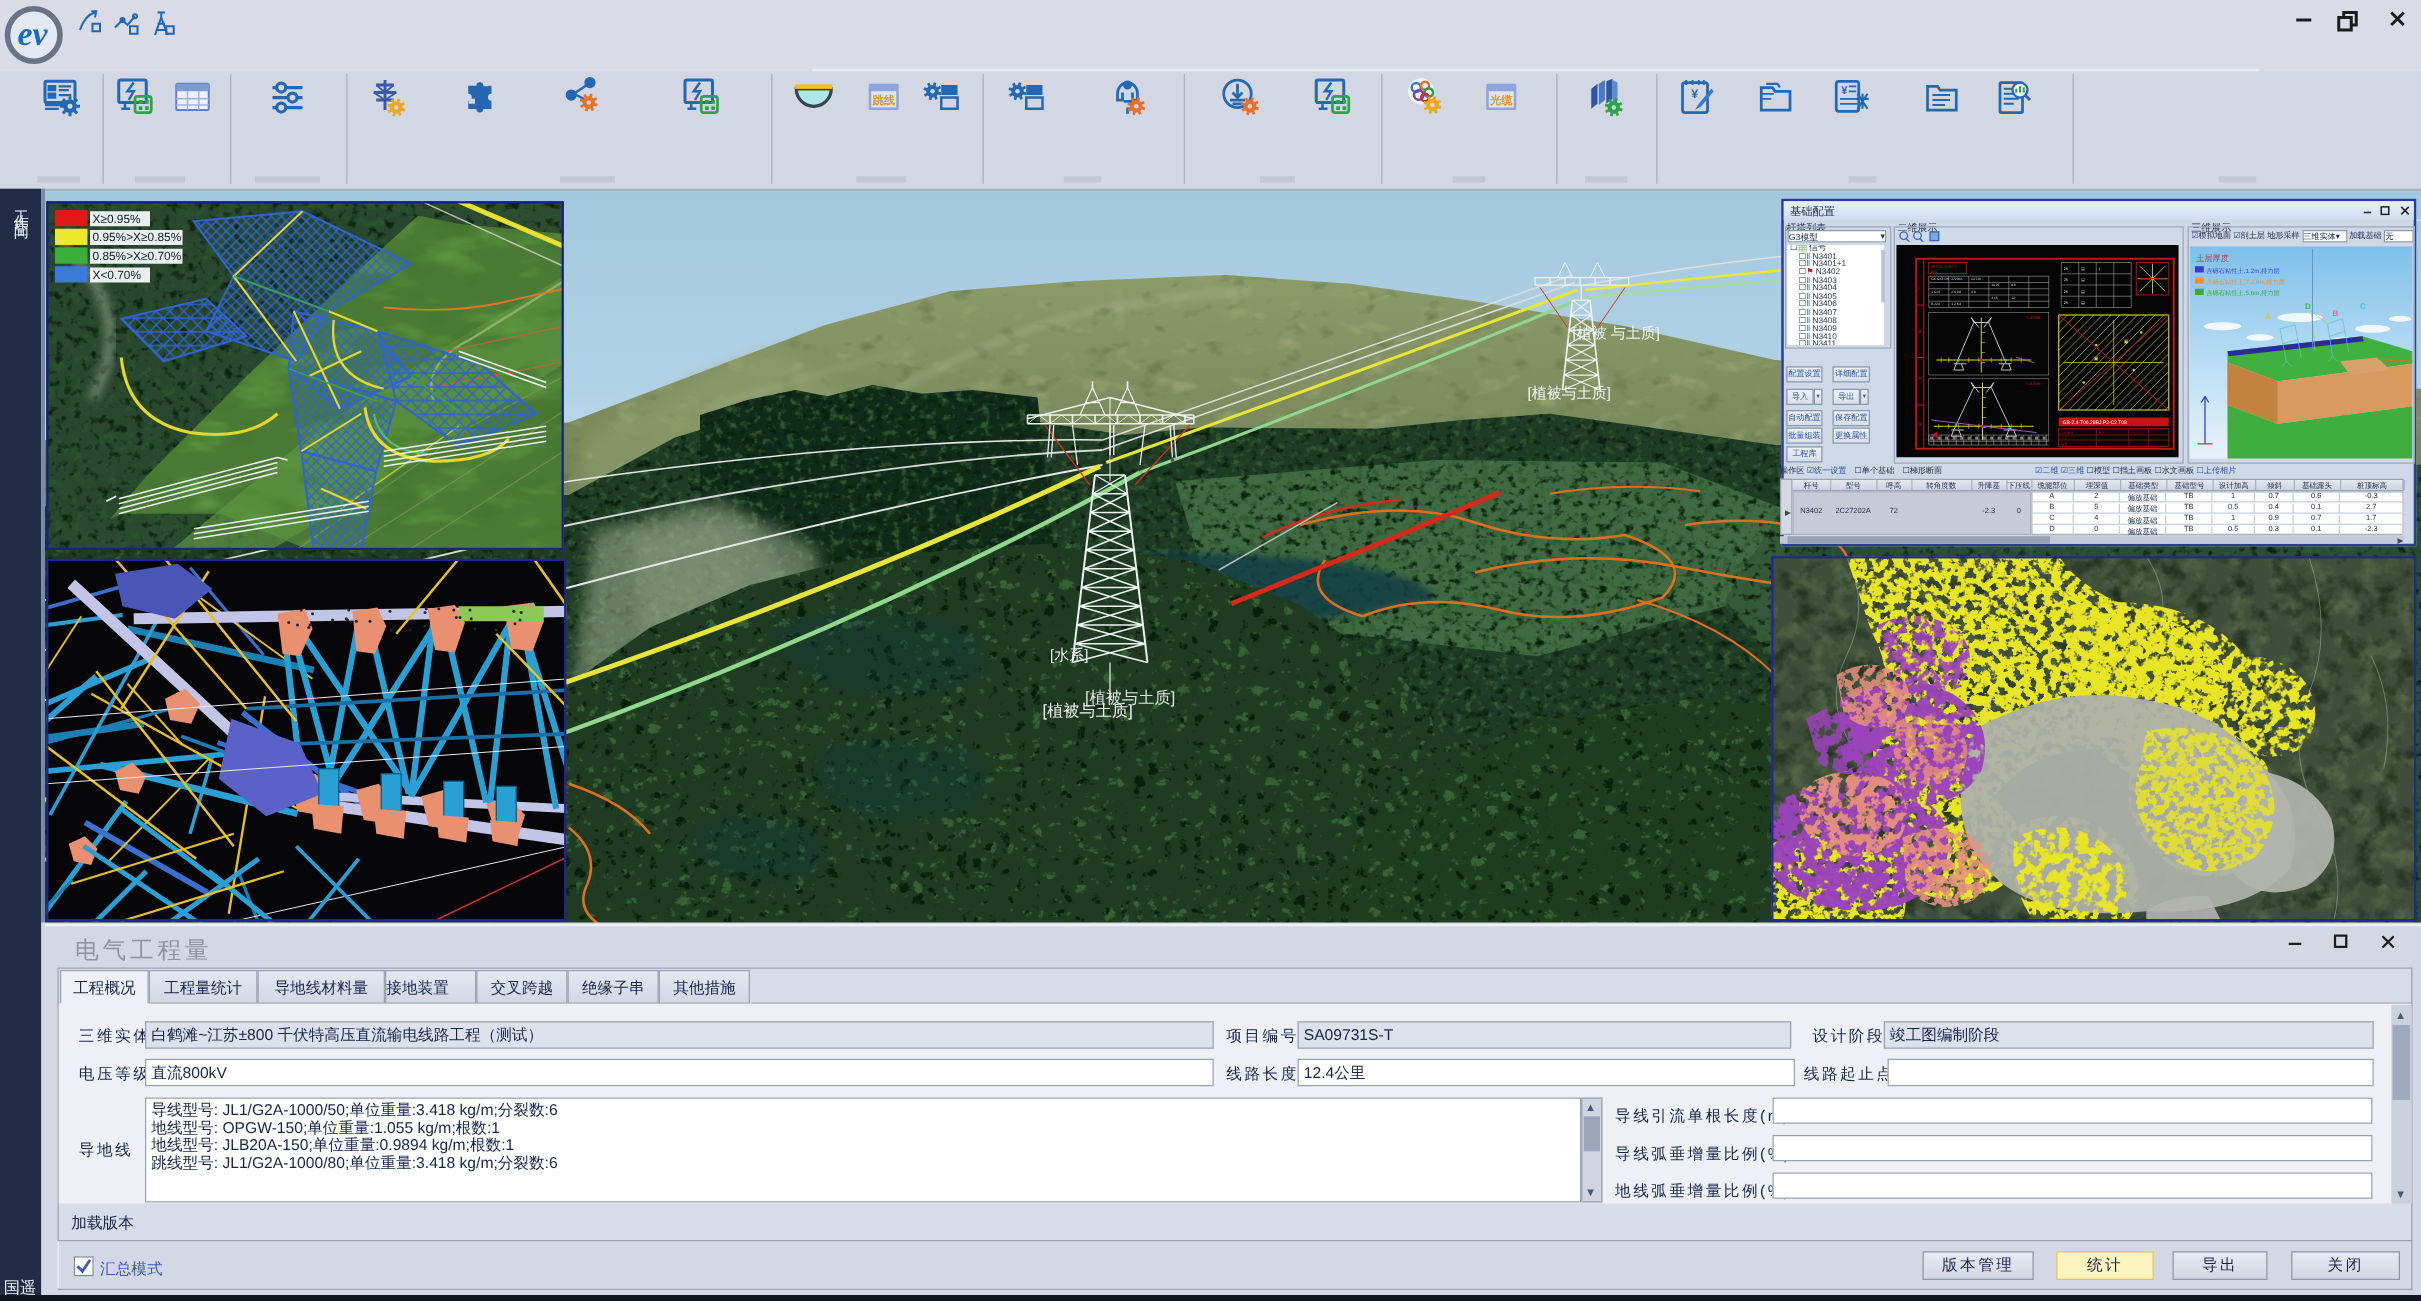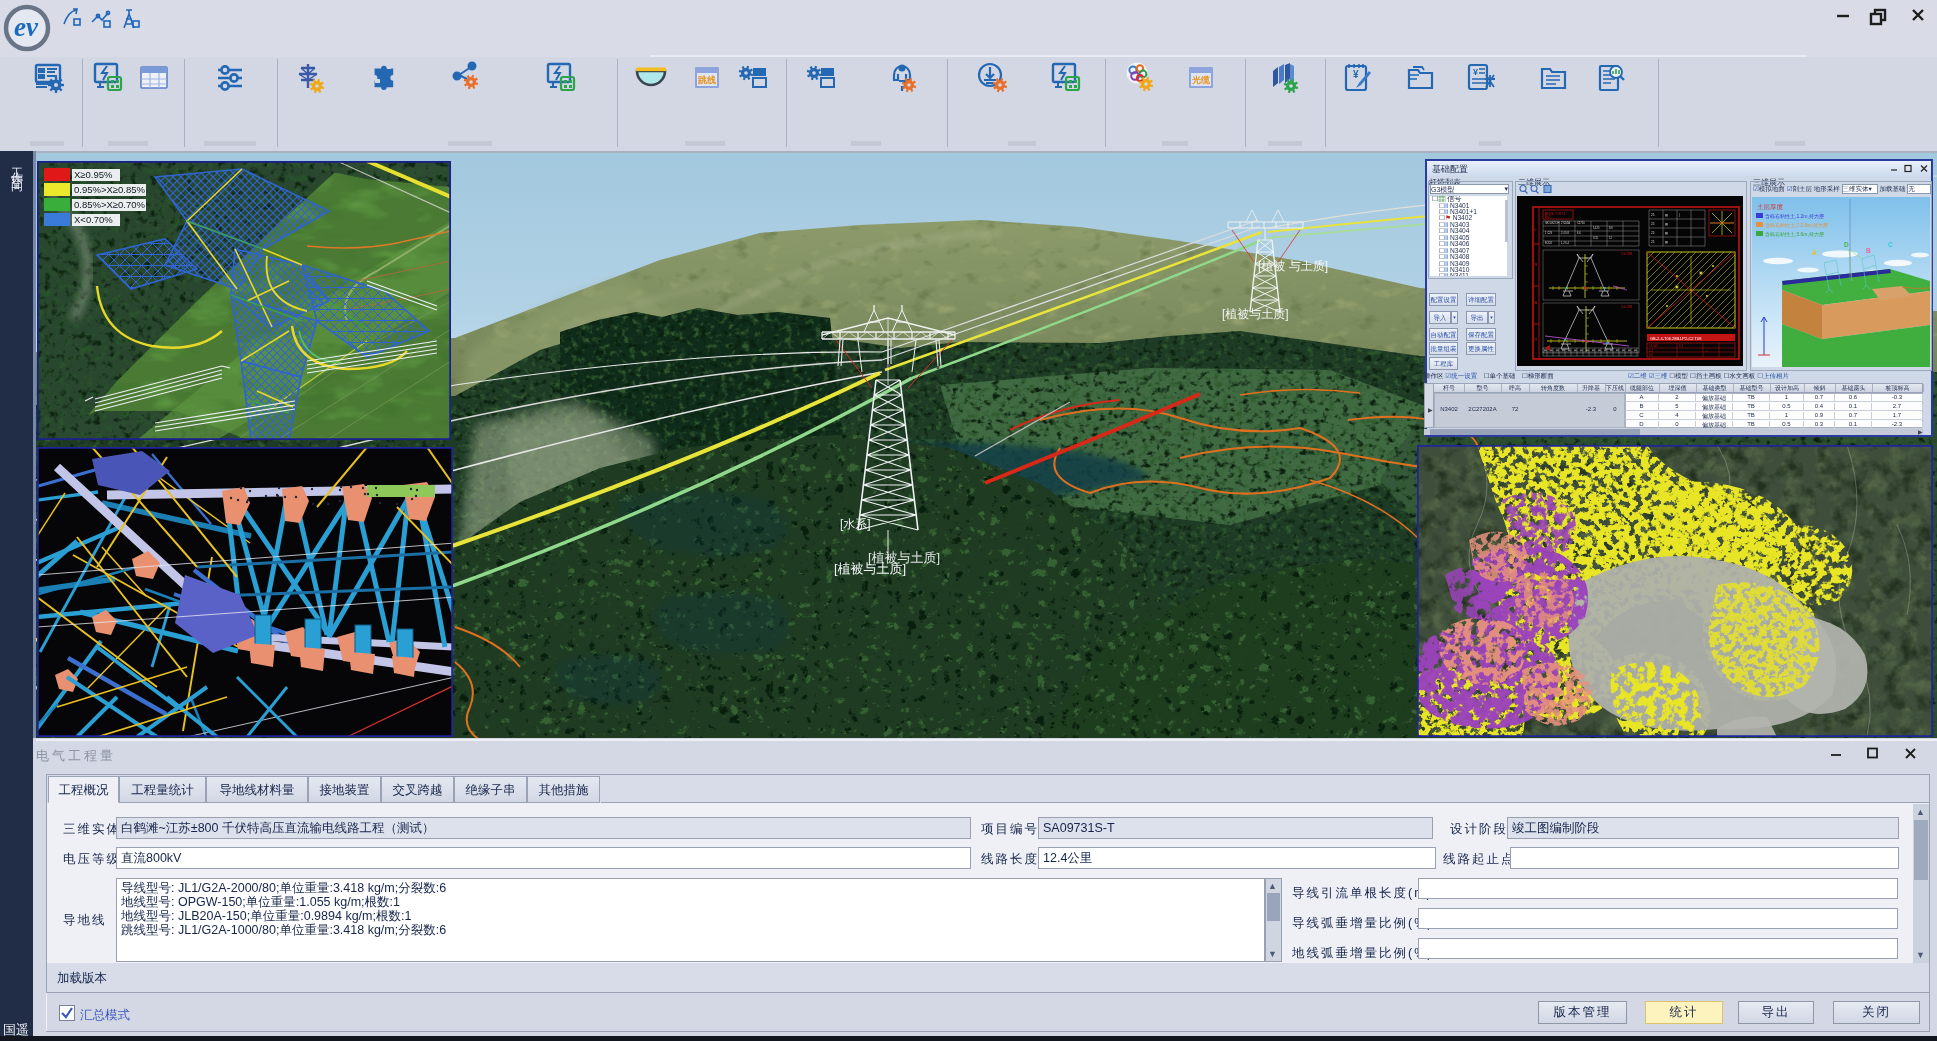--- a/index.html
+++ b/index.html
@@ -1138,53 +1138,53 @@
 <div class="abs" style="left:1733px;top:421px;width:37px;height:8px;font-size:6px;color:#223050;text-align:center;border-right:1px solid #c8cedb;border-bottom:1px solid #c8cedb;box-sizing:border-box">TB</div>
 <div class="abs" style="left:1770px;top:421px;width:34px;height:8px;font-size:6px;color:#223050;text-align:center;border-right:1px solid #c8cedb;border-bottom:1px solid #c8cedb;box-sizing:border-box">0.5</div>
 <div class="abs" style="left:1804px;top:421px;width:31px;height:8px;font-size:6px;color:#223050;text-align:center;border-right:1px solid #c8cedb;border-bottom:1px solid #c8cedb;box-sizing:border-box">0.3</div>
 <div class="abs" style="left:1835px;top:421px;width:37px;height:8px;font-size:6px;color:#223050;text-align:center;border-right:1px solid #c8cedb;border-bottom:1px solid #c8cedb;box-sizing:border-box">0.1</div>
 <div class="abs" style="left:1872px;top:421px;width:51px;height:8px;font-size:6px;color:#223050;text-align:center;border-right:1px solid #c8cedb;border-bottom:1px solid #c8cedb;box-sizing:border-box">-2.3</div>
 <div class="abs" style="left:1424px;top:429px;width:499px;height:6px;background:#c3c9d6"></div>
 <div class="abs" style="left:1430px;top:429px;width:210px;height:6px;background:#98a2b6"></div>
 <div class="abs" style="left:1918px;top:428px;font-size:6px;color:#445">▶</div>
 <div class="abs" style="left:33px;top:738px;width:1904px;height:299px;background:#d4d8e5"></div>
 <div class="abs" style="left:36px;top:739px;width:1901px;height:2px;background:#eef0f6"></div>
-<div class="abs" style="left:36px;top:747px;font-size:13px;color:#8e94a4;letter-spacing:3px">电气工程量</div>
+<div class="abs" style="left:60px;top:747px;font-size:19px;color:#8e94a4;letter-spacing:3px">电气工程量</div>
 <svg class="abs" style="left:1825px;top:746px" width="100" height="16" viewBox="0 0 100 16">
 <g stroke="#1c1c1c" stroke-width="1.8" fill="none">
       <path d="M6,9 h10"></path>
       <rect x="43" y="2.5" width="9" height="9"></rect>
       <path d="M81,3 l9,9 m0,-9 l-9,9"></path>
     </g>
   </svg>
 <div class="abs" style="left:46px;top:774px;width:1884px;height:190px;border:1px solid #9aa2b4;background:#d8dce9;box-sizing:border-box"></div>
 <div class="abs" style="left:48px;top:776px;width:71px;height:27px;background:#eef0f6;border:1px solid #9aa2b4;border-bottom:1px solid #eef0f6;box-sizing:border-box;font-size:12.5px;color:#15244a;text-align:center;line-height:26px">工程概况</div>
 <div class="abs" style="left:119px;top:776px;width:87px;height:27px;background:linear-gradient(#e4e8f1,#d2d7e4);border:1px solid #9aa2b4;border-bottom:1px solid #9aa2b4;box-sizing:border-box;font-size:12.5px;color:#15244a;text-align:center;line-height:26px">工程量统计</div>
 <div class="abs" style="left:206px;top:776px;width:102px;height:27px;background:linear-gradient(#e4e8f1,#d2d7e4);border:1px solid #9aa2b4;border-bottom:1px solid #9aa2b4;box-sizing:border-box;font-size:12.5px;color:#15244a;text-align:center;line-height:26px">导地线材料量</div>
-<div class="abs" style="left:308px;top:776px;width:73px;height:27px;background:linear-gradient(#e4e8f1,#d2d7e4);border:1px solid #9aa2b4;border-bottom:1px solid #9aa2b4;box-sizing:border-box;font-size:12.5px;color:#15244a;text-align:center;line-height:26px">接地装置</div>
+<div class="abs" style="left:308px;top:776px;width:73px;height:27px;background:linear-gradient(#e4e8f1,#d2d7e4);border:1px solid #9aa2b4;border-bottom:1px solid #9aa2b4;box-sizing:border-box;font-size:12.5px;color:#15244a;line-height:26px">接地装置</div>
 <div class="abs" style="left:381px;top:776px;width:73px;height:27px;background:linear-gradient(#e4e8f1,#d2d7e4);border:1px solid #9aa2b4;border-bottom:1px solid #9aa2b4;box-sizing:border-box;font-size:12.5px;color:#15244a;text-align:center;line-height:26px">交叉跨越</div>
 <div class="abs" style="left:454px;top:776px;width:73px;height:27px;background:linear-gradient(#e4e8f1,#d2d7e4);border:1px solid #9aa2b4;border-bottom:1px solid #9aa2b4;box-sizing:border-box;font-size:12.5px;color:#15244a;text-align:center;line-height:26px">绝缘子串</div>
 <div class="abs" style="left:527px;top:776px;width:73px;height:27px;background:linear-gradient(#e4e8f1,#d2d7e4);border:1px solid #9aa2b4;border-bottom:1px solid #9aa2b4;box-sizing:border-box;font-size:12.5px;color:#15244a;text-align:center;line-height:26px">其他措施</div>
 <div class="abs" style="left:601px;top:802px;width:1328px;height:1px;background:#9aa2b4"></div>
 <div class="abs" style="left:47px;top:803px;width:1882px;height:160px;background:#eef0f6"></div>
 <div class="abs" style="left:63px;top:821px;font-size:12.5px;color:#15244a;white-space:nowrap;letter-spacing:2px">三维实体</div>
 <div class="abs" style="left:116px;top:817px;width:855px;height:22px;background:#dde1ec;border:1px solid #99a0b2;box-sizing:border-box;font-size:12.5px;color:#15244a;line-height:20px;padding-left:4px;overflow:hidden;white-space:nowrap">白鹤滩~江苏±800 千伏特高压直流输电线路工程（测试）</div>
 <div class="abs" style="left:981px;top:821px;font-size:12.5px;color:#15244a;white-space:nowrap;letter-spacing:2px">项目编号</div>
 <div class="abs" style="left:1038px;top:817px;width:395px;height:22px;background:#dde1ec;border:1px solid #99a0b2;box-sizing:border-box;font-size:12.5px;color:#15244a;line-height:20px;padding-left:4px;overflow:hidden;white-space:nowrap">SA09731S-T</div>
 <div class="abs" style="left:1450px;top:821px;font-size:12.5px;color:#15244a;white-space:nowrap;letter-spacing:2px">设计阶段</div>
 <div class="abs" style="left:1507px;top:817px;width:392px;height:22px;background:#dde1ec;border:1px solid #99a0b2;box-sizing:border-box;font-size:12.5px;color:#15244a;line-height:20px;padding-left:4px;overflow:hidden;white-space:nowrap">竣工图编制阶段</div>
 <div class="abs" style="left:63px;top:851px;font-size:12.5px;color:#15244a;white-space:nowrap;letter-spacing:2px">电压等级</div>
 <div class="abs" style="left:116px;top:847px;width:855px;height:22px;background:#fff;border:1px solid #99a0b2;box-sizing:border-box;font-size:12.5px;color:#15244a;line-height:20px;padding-left:4px;overflow:hidden;white-space:nowrap">直流800kV</div>
 <div class="abs" style="left:981px;top:851px;font-size:12.5px;color:#15244a;white-space:nowrap;letter-spacing:2px">线路长度</div>
 <div class="abs" style="left:1038px;top:847px;width:398px;height:22px;background:#fff;border:1px solid #99a0b2;box-sizing:border-box;font-size:12.5px;color:#15244a;line-height:20px;padding-left:4px;overflow:hidden;white-space:nowrap">12.4公里</div>
 <div class="abs" style="left:1443px;top:851px;font-size:12.5px;color:#15244a;white-space:nowrap;letter-spacing:2px">线路起止点</div>
 <div class="abs" style="left:1510px;top:847px;width:389px;height:22px;background:#fff;border:1px solid #99a0b2;box-sizing:border-box;font-size:12.5px;color:#15244a;line-height:20px;padding-left:4px;overflow:hidden;white-space:nowrap"></div>
 <div class="abs" style="left:63px;top:912px;font-size:12.5px;color:#15244a;white-space:nowrap;letter-spacing:2px">导地线</div>
 <div class="abs" style="left:116px;top:878px;width:1149px;height:84px;background:#fff;border:1px solid #99a0b2;box-sizing:border-box;font-size:12.5px;color:#15244a;padding:1px 0 0 4px;overflow:hidden">
-    <div style="height:14px">导线型号: JL1/G2A-2000/80;单位重量:3.418 kg/m;分裂数:6</div>
+    <div style="height:14px">导线型号: JL1/G2A-1000/50;单位重量:3.418 kg/m;分裂数:6</div>
     <div style="height:14px">地线型号: OPGW-150;单位重量:1.055 kg/m;根数:1</div>
     <div style="height:14px">地线型号: JLB20A-150;单位重量:0.9894 kg/m;根数:1</div>
     <div style="height:14px">跳线型号: JL1/G2A-1000/80;单位重量:3.418 kg/m;分裂数:6</div>
   </div>
 <div class="abs" style="left:1265px;top:878px;width:17px;height:84px;background:#d0d5e2;border:1px solid #99a0b2;box-sizing:border-box"></div>
 <div class="abs" style="left:1268px;top:881px;font-size:9px;color:#4a5878">▲</div>
 <div class="abs" style="left:1268px;top:949px;font-size:9px;color:#4a5878">▼</div>
 <div class="abs" style="left:1267px;top:893px;width:13px;height:28px;background:#9aa4ba"></div>
 <div class="abs" style="left:1292px;top:885px;font-size:12.5px;color:#15244a;white-space:nowrap;letter-spacing:2px">导线引流单根长度(m)</div>
 <div class="abs" style="left:1418px;top:878px;width:480px;height:21px;background:#fff;border:1px solid #99a0b2;box-sizing:border-box;font-size:12.5px;color:#15244a;line-height:19px;padding-left:4px;overflow:hidden;white-space:nowrap"></div>

